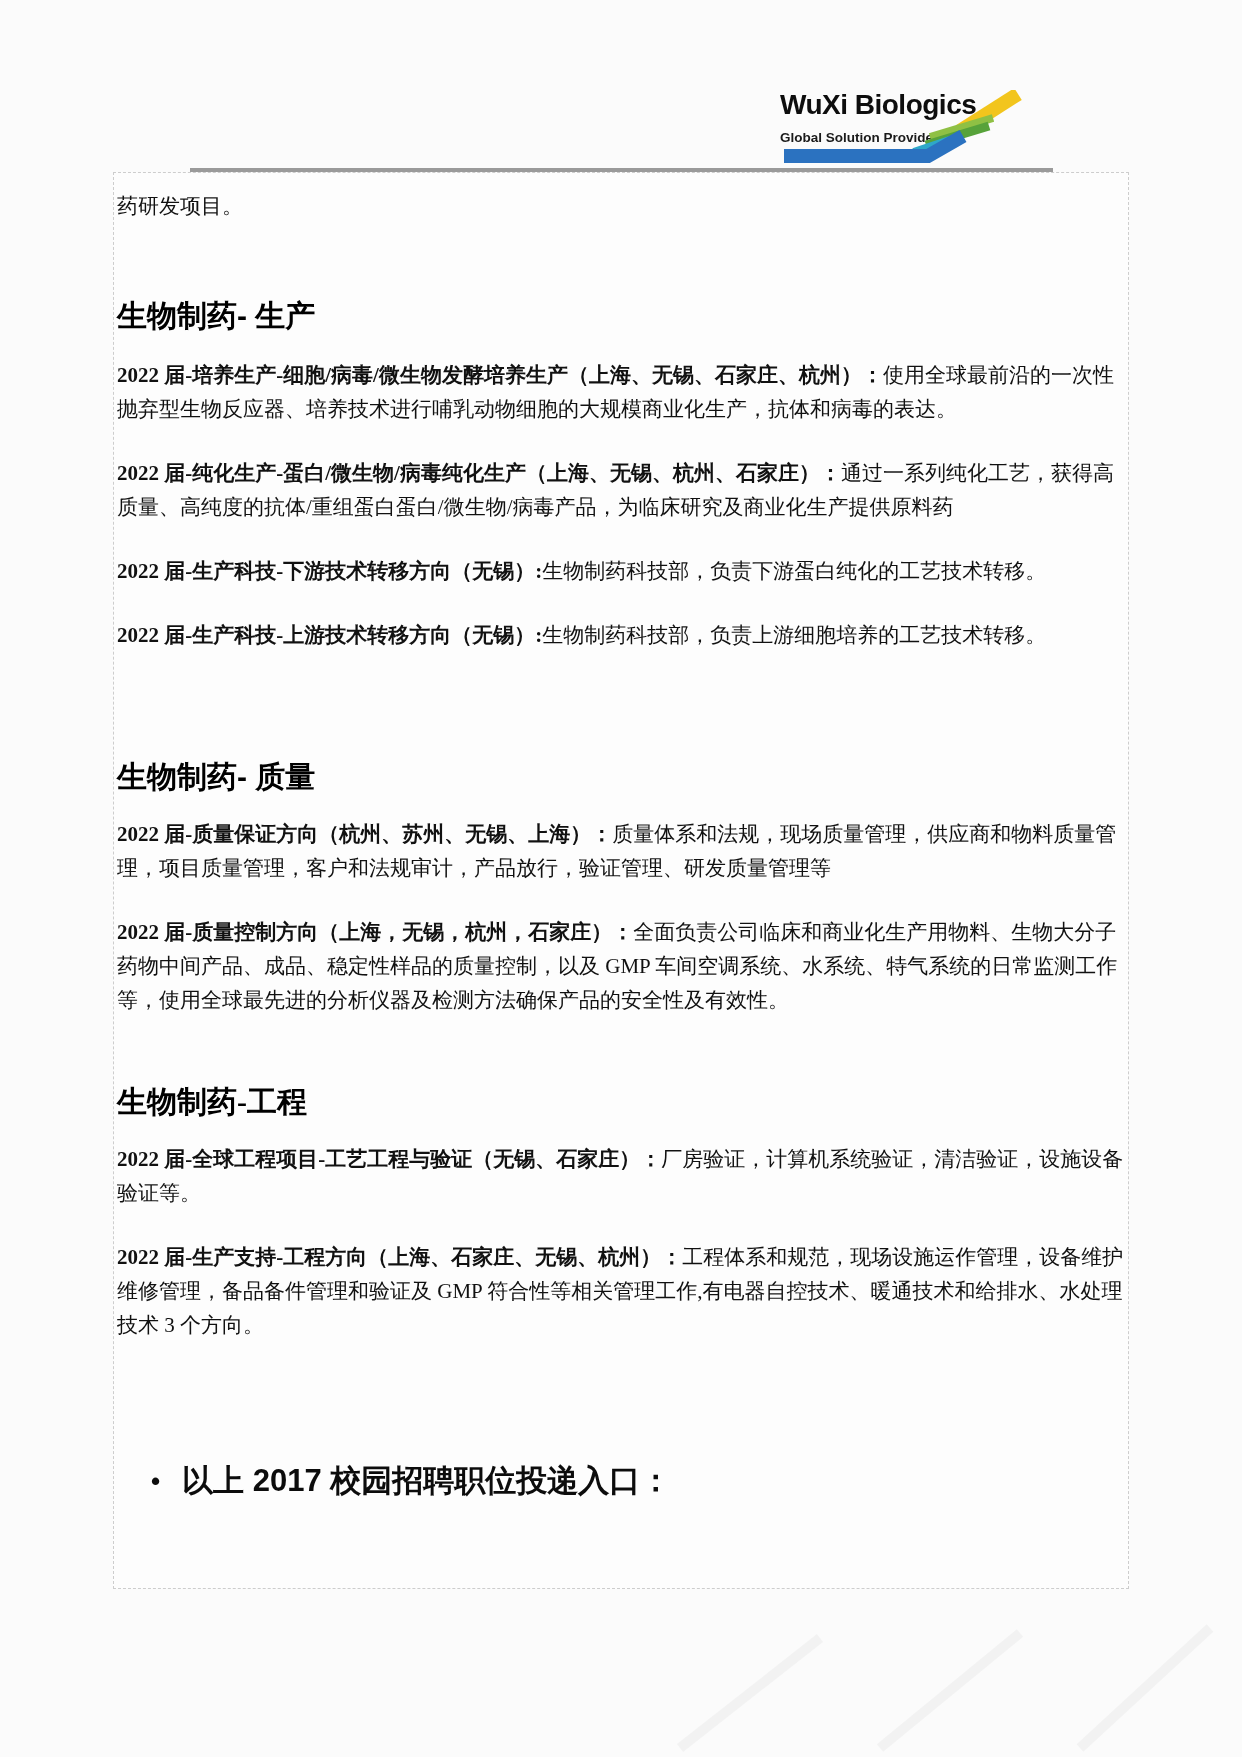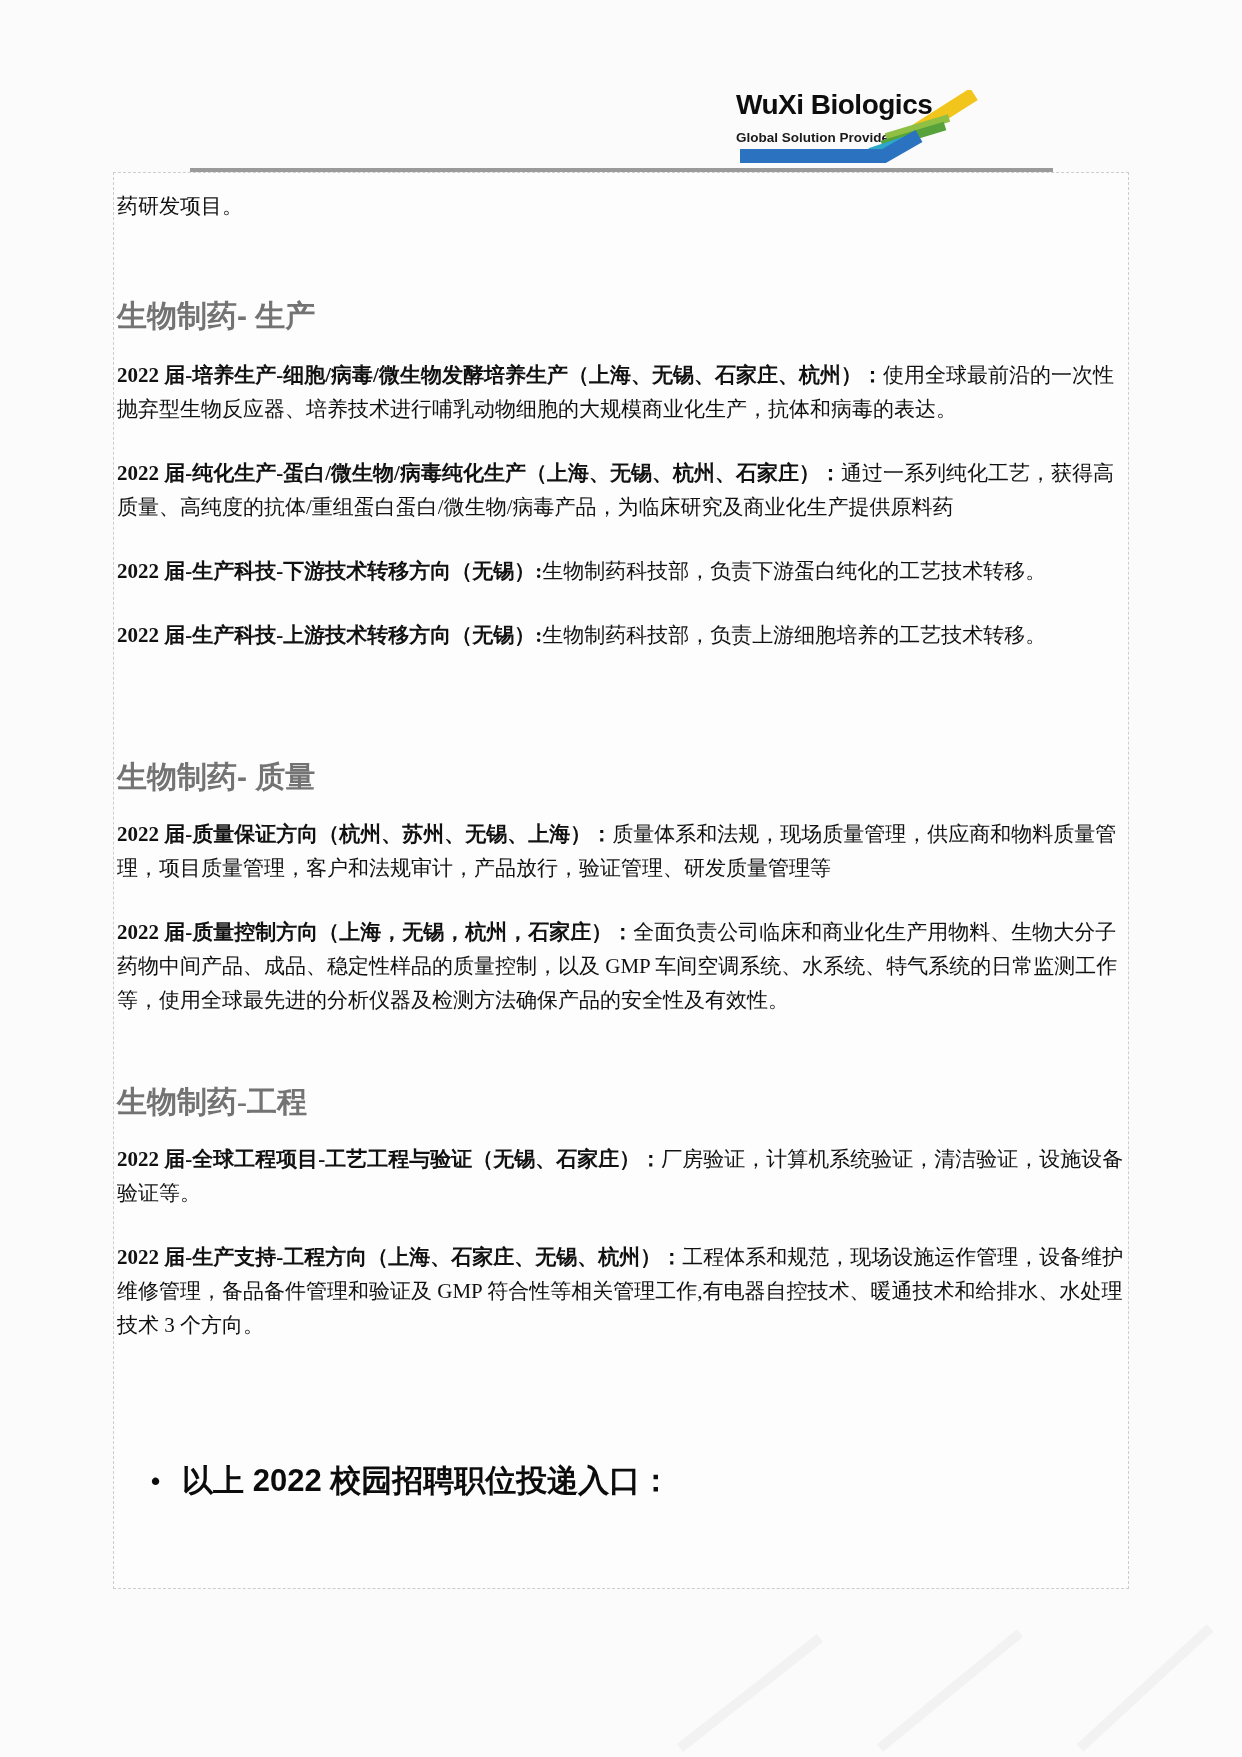--- a/index.html
+++ b/index.html
@@ -3,21 +3,21 @@
 <meta charset="utf-8">
 <style>
   html,body{margin:0;padding:0;}
   body{
     width:1242px;height:1757px;position:relative;overflow:hidden;
     background:#fbfbfb;
     font-family:"Liberation Serif","DejaVu Serif",serif;
     color:#111;
   }
   
-  .logo{position:absolute;left:736px;top:90px;width:245px;height:78px;}
+  .logo{position:absolute;left:780px;top:90px;width:245px;height:78px;}
   .logo-title{
     font-family:"Liberation Sans","DejaVu Sans",sans-serif;
     font-weight:700;font-size:28px;line-height:30px;letter-spacing:-0.5px;color:#0d0d0d;
     white-space:nowrap;
   }
   .logo-tagline{
     font-family:"Liberation Sans","DejaVu Sans",sans-serif;
     font-weight:700;font-size:13.5px;line-height:16px;color:#1a1a1a;
     white-space:nowrap;margin-top:10px;
   }
@@ -26,21 +26,21 @@
   .top-rule{position:absolute;left:190px;top:168px;width:863px;height:4px;background:#9a9a9a;}
   
   .content{
     position:absolute;left:113px;top:172px;width:1016px;height:1417px;
     box-sizing:border-box;border:1px dashed #cdcdcd;background:#fdfdfd;
     padding:16px 3px 0 3px;
   }
   .intro{font-size:21px;line-height:34px;margin:0;}
   .sec-heading{
     font-family:"Liberation Sans","DejaVu Sans",sans-serif;
-    font-size:30px;line-height:36px;font-weight:700;color:#737373;margin:0;
+    font-size:30px;line-height:36px;font-weight:700;color:#000000;margin:0;
   }
   .sec-heading.h1{margin:75px 0 24px 0;}
   .sec-heading.h2{margin:107px 0 22px 0;}
   .sec-heading.h3{margin:67px 0 22px 0;font-family:Liberation Serif, serif;}
   .para{font-size:21px;line-height:34px;margin:8px 0 30px 0;text-align:left;}
   .para .lead{font-weight:700;}
   .entry{
     display:flex;align-items:flex-start;margin-top:117px;
     font-family:"Liberation Sans","DejaVu Sans",sans-serif;
     font-size:31px;line-height:44px;font-weight:700;color:#0c0c0c;
@@ -88,21 +88,21 @@
   <p class="para"><span class="lead">2022 届-质量控制方向（上海，无锡，杭州，石家庄）：</span><span>全面负责公司临床和商业化生产用物料、生物大分子药物中间产品、成品、稳定性样品的质量控制，以及 GMP 车间空调系统、水系统、特气系统的日常监测工作等，使用全球最先进的分析仪器及检测方法确保产品的安全性及有效性。</span></p>
 
   <h2 class="sec-heading h3">生物制药-工程</h2>
 
   <p class="para"><span class="lead">2022 届-全球工程项目-工艺工程与验证（无锡、石家庄）：</span><span>厂房验证，计算机系统验证，清洁验证，设施设备验证等。</span></p>
 
   <p class="para"><span class="lead">2022 届-生产支持-工程方向（上海、石家庄、无锡、杭州）：</span><span>工程体系和规范，现场设施运作管理，设备维护维修管理，备品备件管理和验证及 GMP 符合性等相关管理工作,有电器自控技术、暖通技术和给排水、水处理技术 3 个方向。</span></p>
 
   <div class="entry">
     <span class="dot">•</span>
-    <span>以上 2022 校园招聘职位投递入口：</span>
+    <span>以上 2017 校园招聘职位投递入口：</span>
   </div>
 
 </div>
 
 <svg class="scan-marks" viewBox="0 0 600 155">
   <path d="M60,150 L200,40" stroke="#888" stroke-width="10" fill="none"></path>
   <path d="M260,150 L400,35" stroke="#888" stroke-width="10" fill="none"></path>
   <path d="M460,150 L590,30" stroke="#888" stroke-width="10" fill="none"></path>
 </svg>
 

